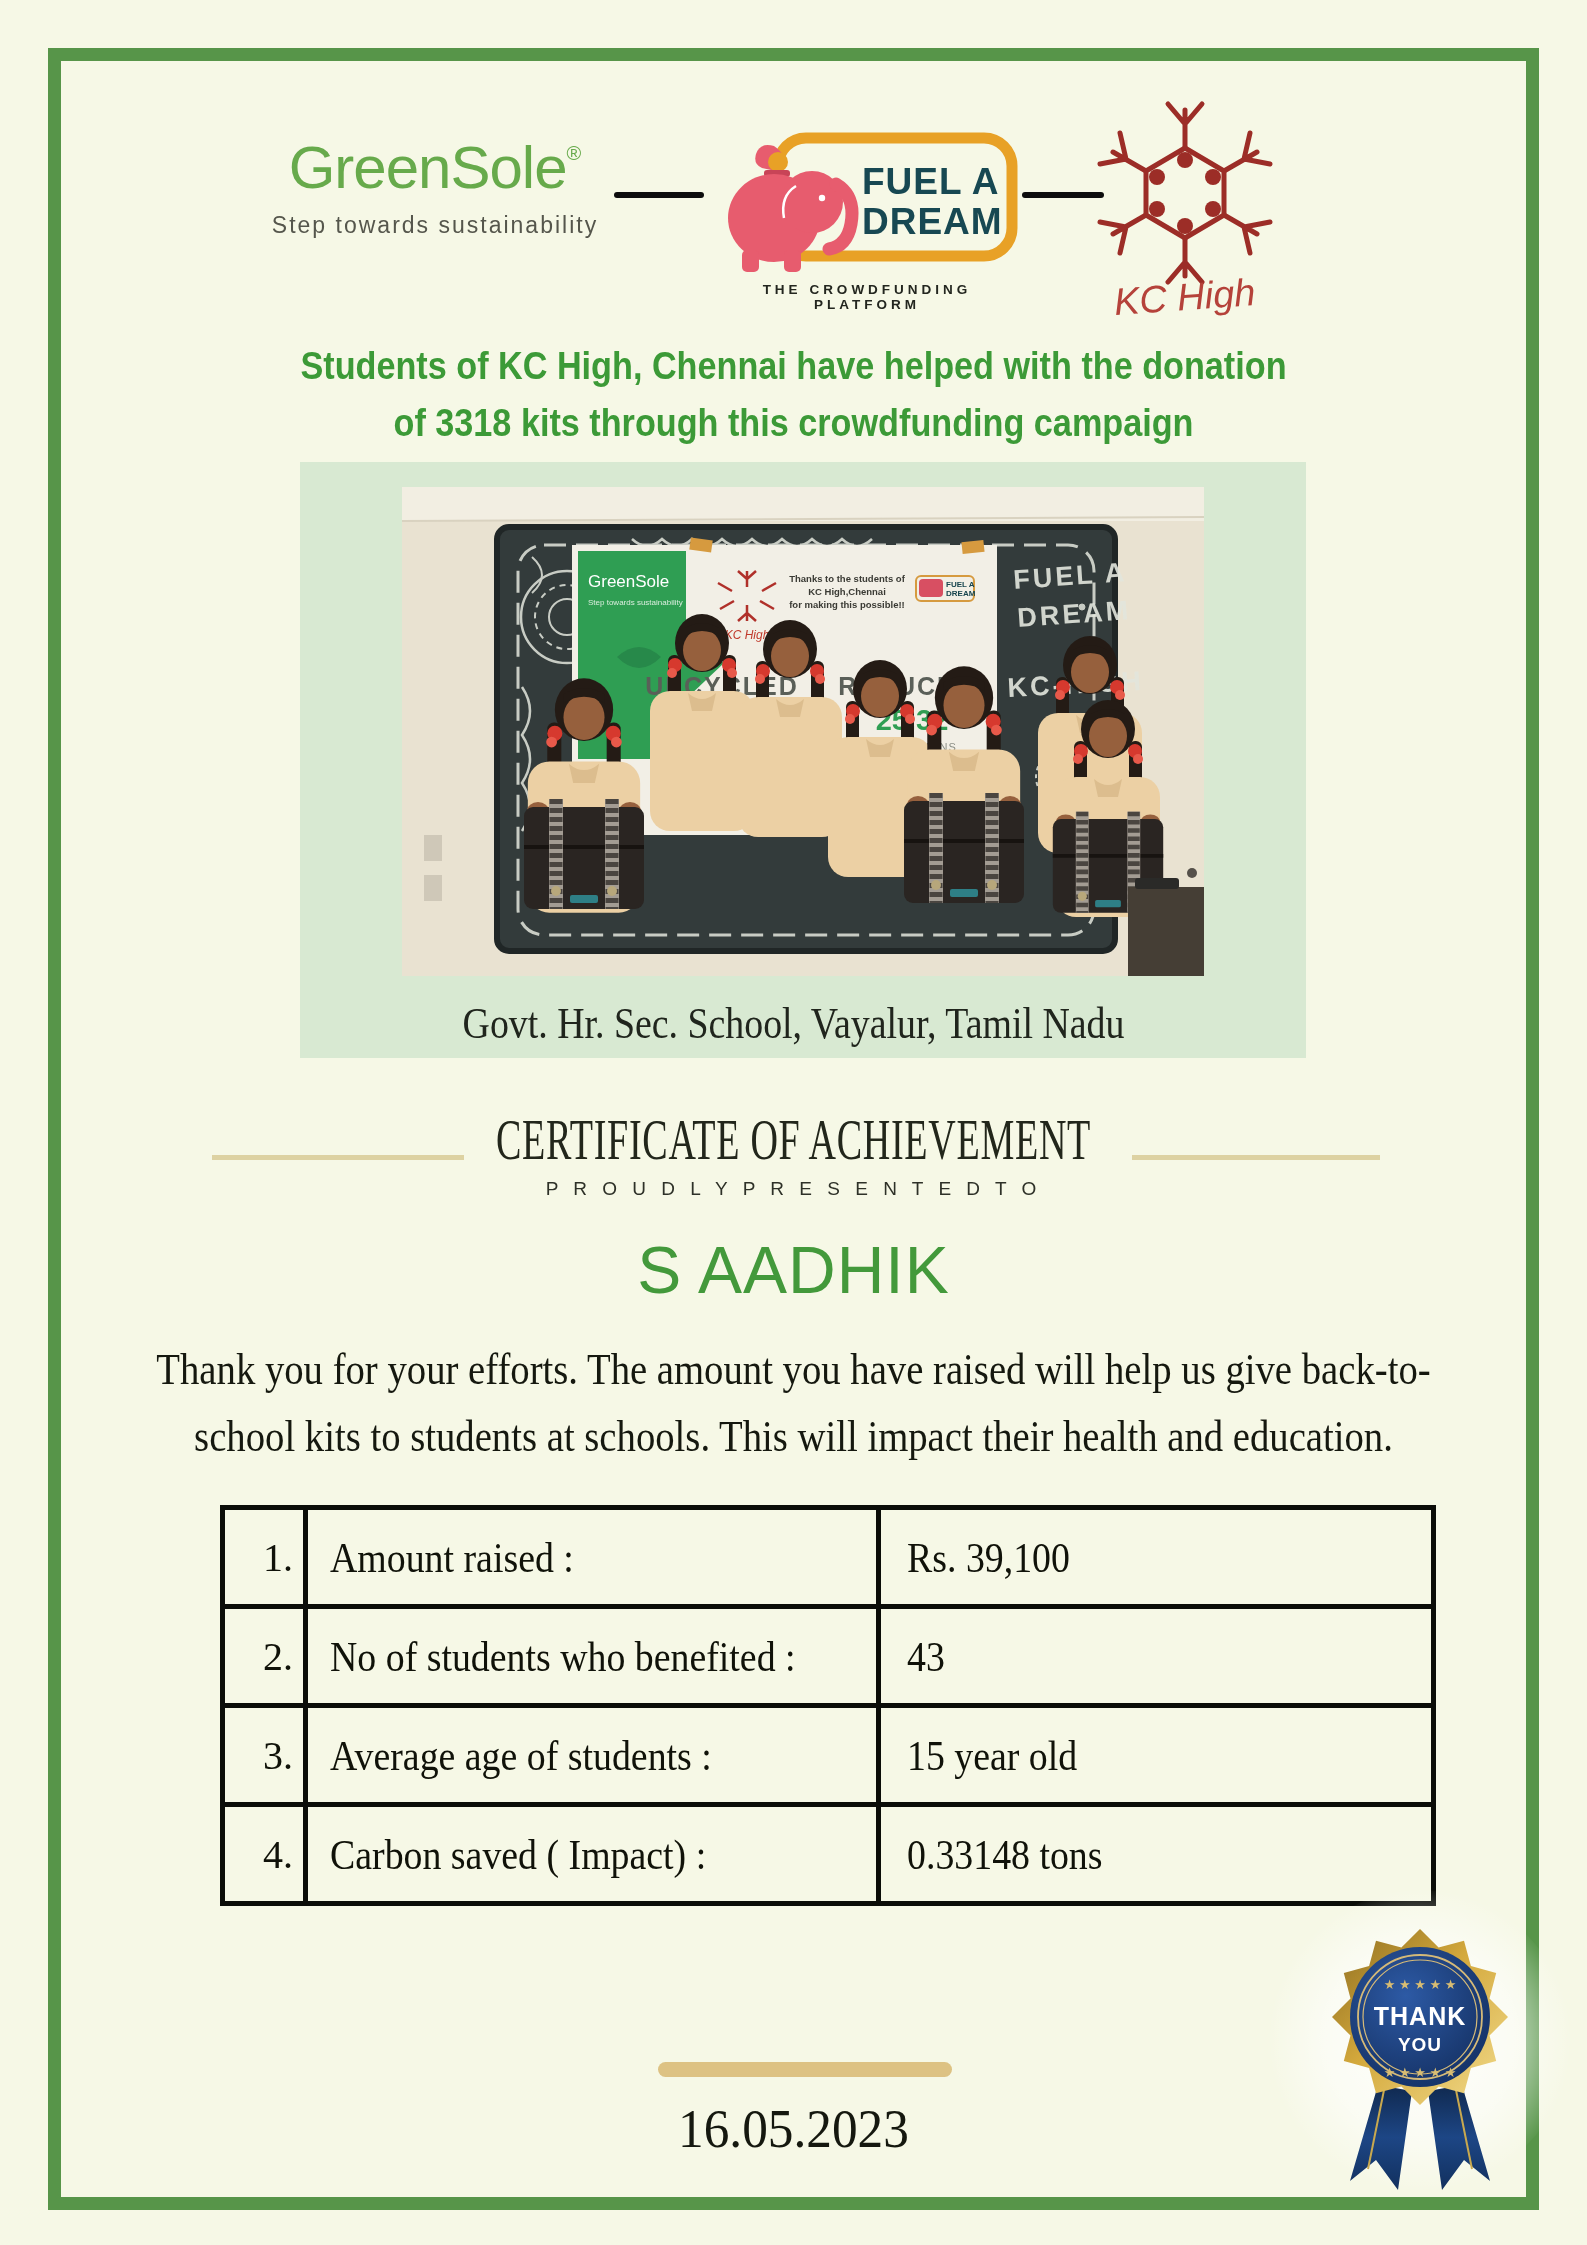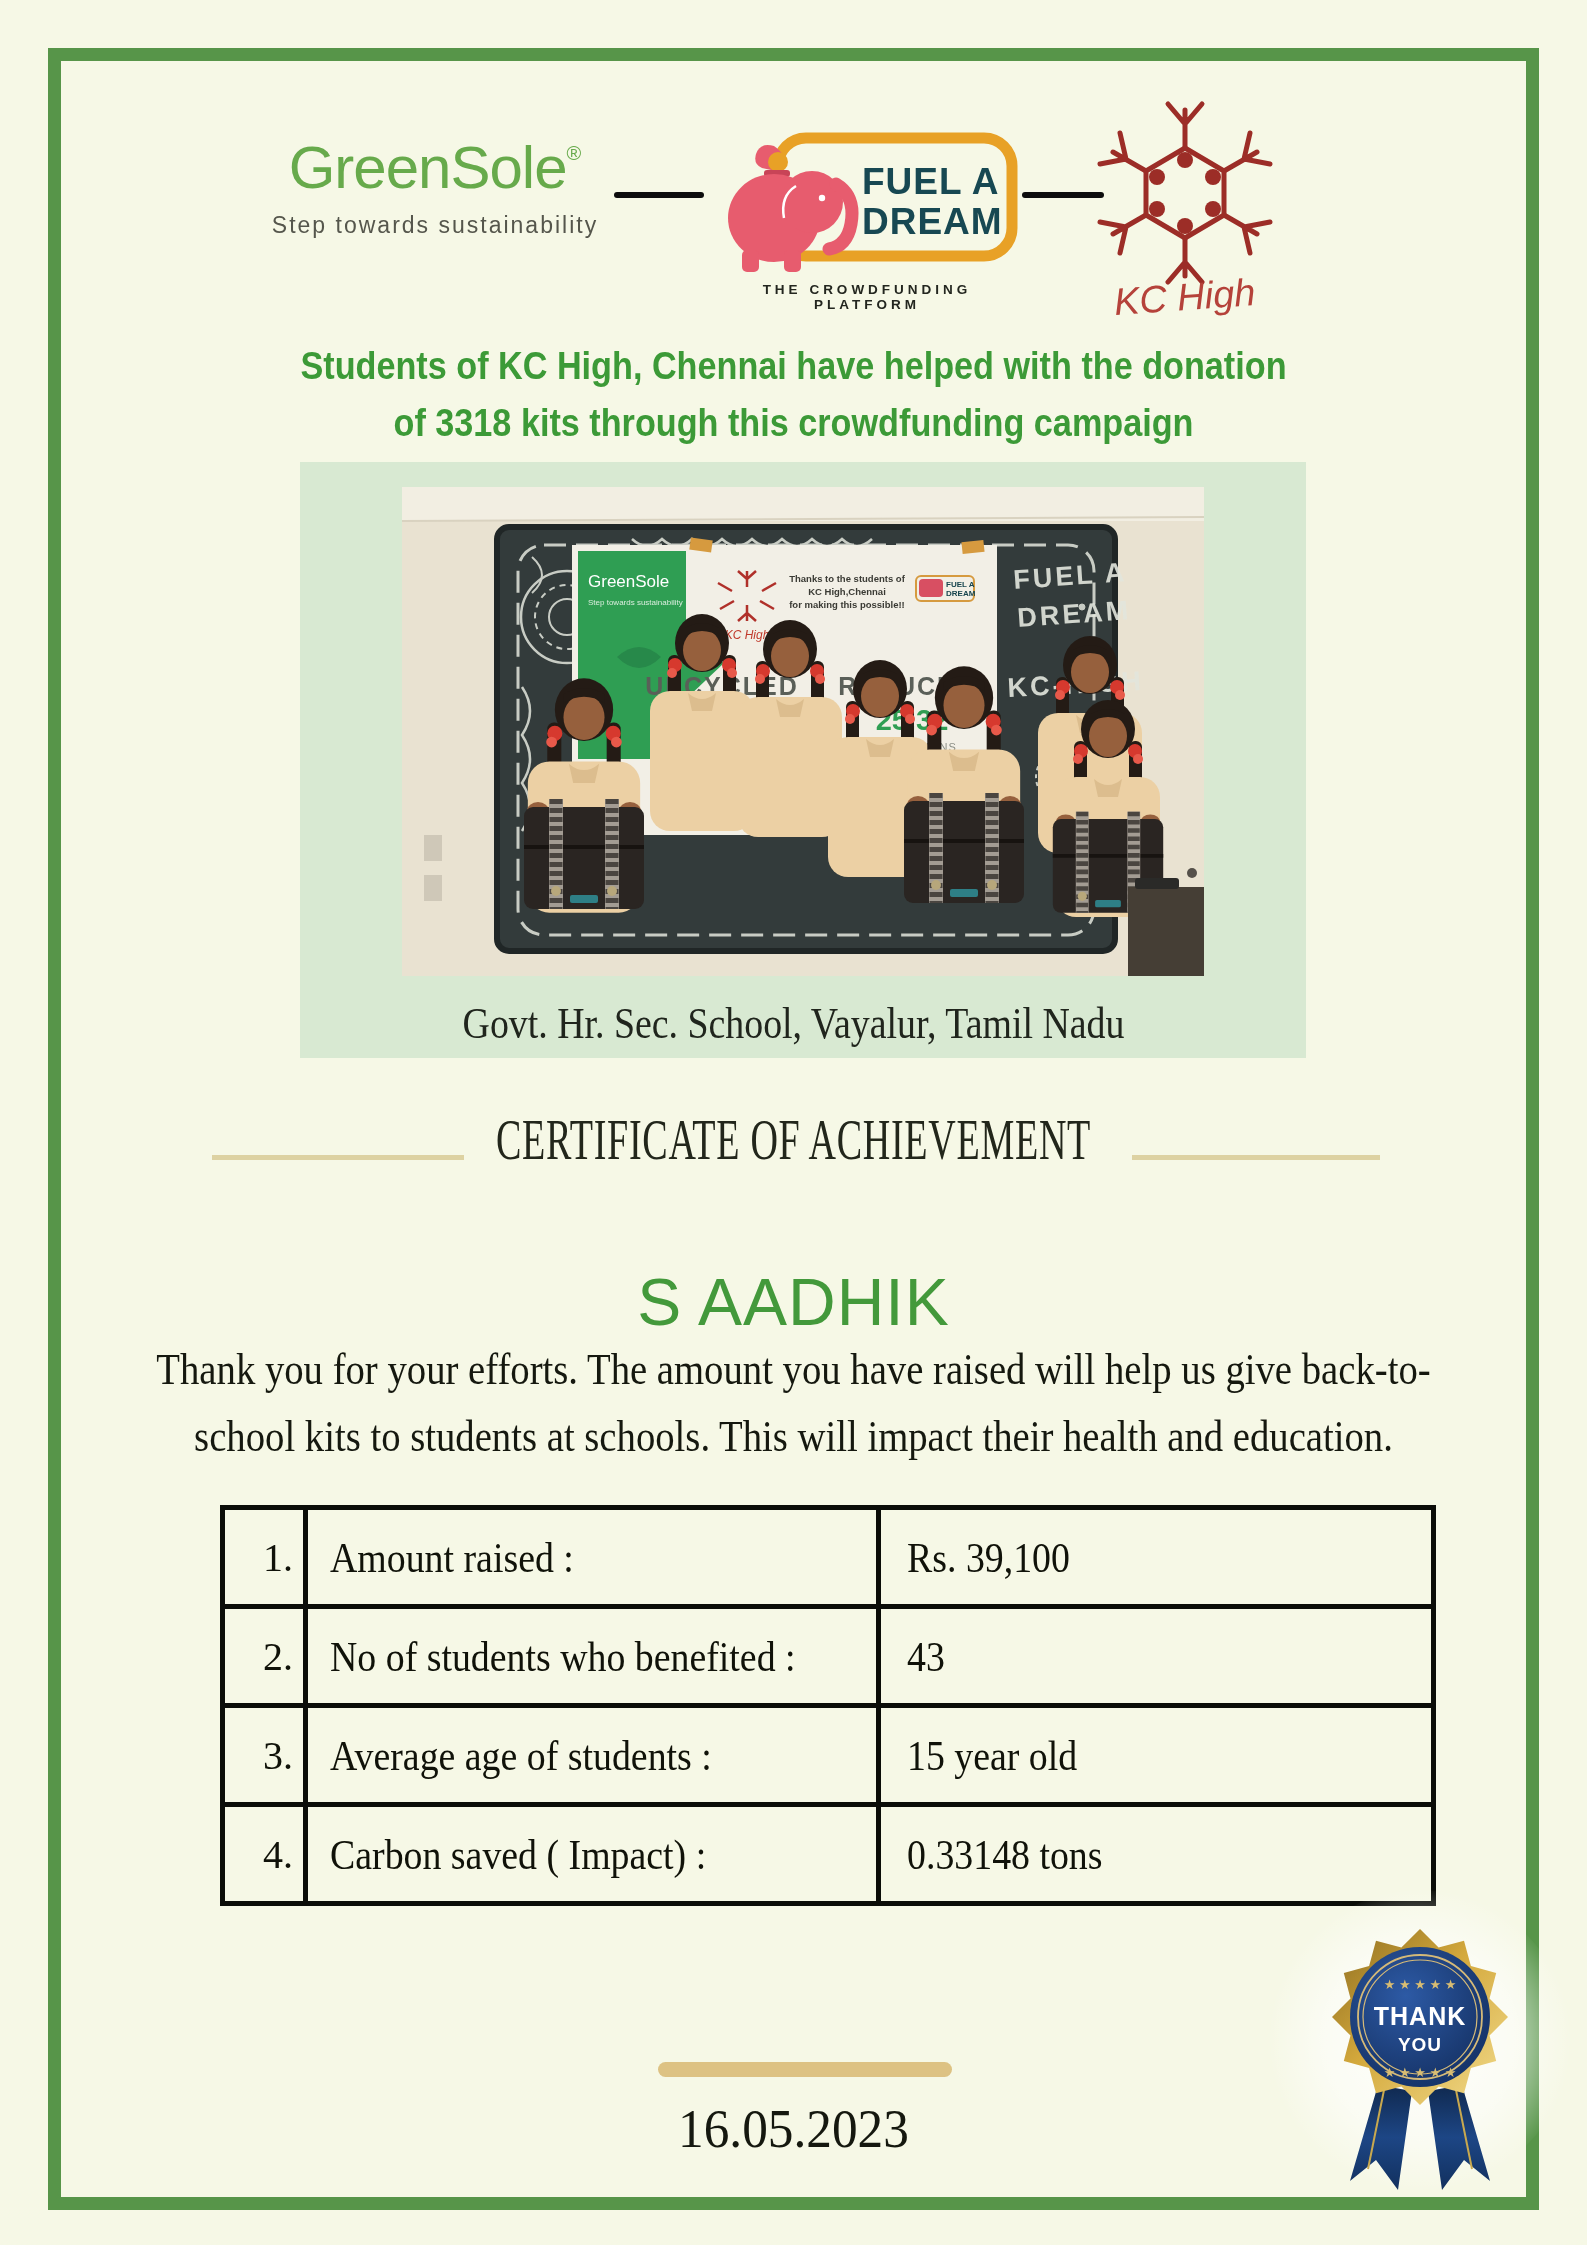--- a/index.html
+++ b/index.html
@@ -31,21 +31,21 @@
   .photo-svg{left:402px;top:487px;width:802px;height:489px;}
   .caption{top:998px;font-size:44px;font-family:"Liberation Serif",serif;color:#20251d;
     transform:scaleX(.86);white-space:nowrap;}
   
   .cert-title{top:1108px;font-size:56px;font-family:"Liberation Serif",serif;color:#22261b;
     letter-spacing:1px;transform:scaleX(.68);white-space:nowrap;}
   .rule{top:1155px;height:5px;background:#ddd2a2;}
   .rule-l{left:212px;width:252px;}
   .rule-r{left:1132px;width:248px;}
   .presented{top:1178px;font-size:19px;letter-spacing:5px;color:#2e3128;white-space:nowrap;}
-  .recipient{top:1232px;font-size:66px;color:#43993b;letter-spacing:1px;white-space:nowrap;margin-top:32px;}
+  .recipient{top:1232px;font-size:66px;color:#43993b;letter-spacing:1px;white-space:nowrap;}
   .message{top:1336px;font-size:45px;line-height:67px;font-family:"Liberation Serif",serif;
     color:#15180f;transform:scaleX(.86);white-space:nowrap;}
   
   table.impact{position:absolute;left:220px;top:1505px;width:1216px;border-collapse:collapse;
     font-family:"Liberation Serif",serif;font-size:43px;color:#101209;table-layout:fixed;}
   table.impact td{border:5px solid #0b0d08;height:92px;vertical-align:middle;overflow:hidden;}
   td.c-num{width:67px;text-align:right;padding-right:10px;font-size:40px;}
   td.c-label{width:545px;padding-left:22px;}
   td.c-value{padding-left:26px;}
   .cond{display:inline-block;transform:scaleX(.88);transform-origin:0 50%;white-space:nowrap;}
@@ -245,20 +245,21 @@
     <rect x="733" y="391" width="44" height="11" rx="3" fill="#2a2a28"></rect>
     <circle cx="790" cy="386" r="5" fill="#55504a"></circle>
   </svg>
 
   <div class="abs ctr caption">Govt. Hr. Sec. School, Vayalur, Tamil Nadu</div>
 
   <div class="abs ctr cert-title">CERTIFICATE OF ACHIEVEMENT</div>
   <div class="abs rule rule-l"></div>
   <div class="abs rule rule-r"></div>
 
+  <div class="abs ctr presented">P R O U D L Y  P R E S E N T E D  T O</div>
   <div class="abs ctr recipient">S AADHIK</div>
 
   <div class="abs ctr message">
     <div>Thank you for your efforts. The amount you have raised will help us give back-to-</div>
     <div>school kits to students at schools. This will impact their health and education.</div>
   </div>
 
   <table class="impact">
     <tbody>
       <tr>

